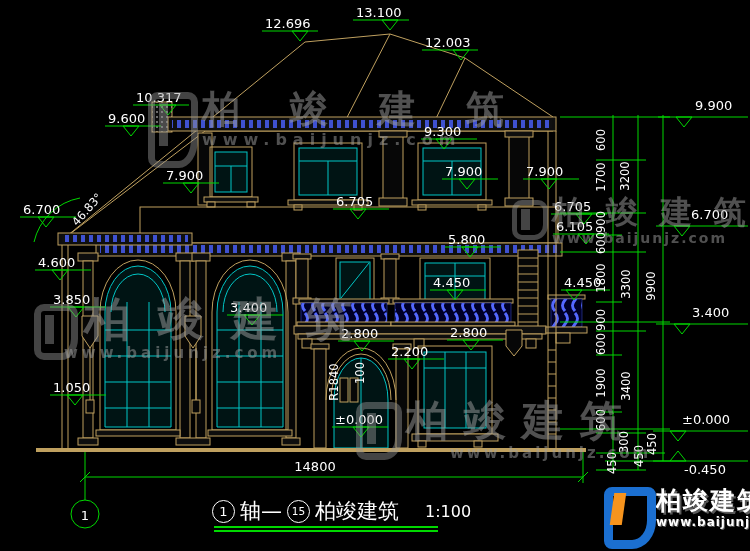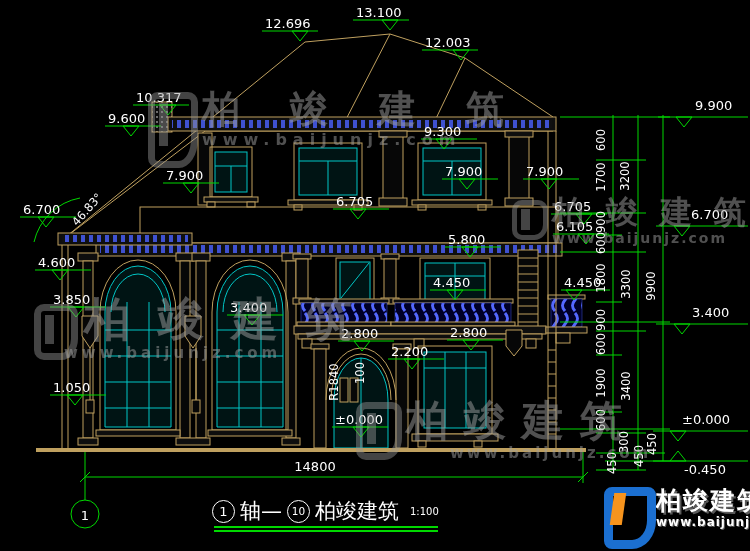--- a/index.html
+++ b/index.html
@@ -24,21 +24,21 @@
   .wmicon:before{content:"";position:absolute;left:4px;top:4px;width:9px;height:70%;
           background:rgba(150,150,150,0.45);}
   
   .title{position:absolute;left:212px;top:497px;z-index:4;color:#fff;display:flex;
          align-items:center;gap:5px;white-space:nowrap;}
   .title .circ{display:inline-flex;align-items:center;justify-content:center;
          width:21px;height:21px;border:1.6px solid #fff;border-radius:50%;
          font-size:13px;flex:none;}
   .title .circ.ten{font-size:10.5px;}
   .title .t{font-size:21px;}
-  .title .scale{font-size:10px;margin-left:6px;}
+  .title .scale{font-size:16px;margin-left:21px;}
   .underline{position:absolute;left:214px;z-index:4;width:224px;height:2px;background:#00d800;}
   
   .logo{position:absolute;left:598px;top:477px;z-index:4;display:flex;align-items:center;}
   .logoicon{position:relative;width:52px;height:62px;flex:none;}
   .logoicon .blue{position:absolute;left:6px;top:10px;width:34px;height:44px;
      border:9px solid #1b6fd0;border-radius:8px 8px 46% 8px;}
   .logoicon .orange{position:absolute;left:14px;top:16px;width:12px;height:32px;
      background:#f7941d;transform:skewX(-8deg);}
   .logotext{margin-left:6px;color:#fff;}
   .logotext .brand{font-size:25px;font-weight:bold;letter-spacing:2px;line-height:1.1;
@@ -506,21 +506,21 @@
 
 <div class="wmicon" style="left:356px;top:402px;width:32px;height:44px;"></div>
 <div class="wm" style="left:406px;top:400px;">
   <div class="big" style="font-size:42px;letter-spacing:16px;">柏竣建筑</div>
   <div class="url" style="font-size:15px;letter-spacing:3px;margin-left:44px;">www.baijunjz.com</div>
 </div>
 
 <div class="title">
   <span class="circ">1</span>
   <span class="t">轴—</span>
-  <span class="circ ten">10</span>
+  <span class="circ ten">15</span>
   <span class="t">柏竣建筑</span>
   <span class="scale">1:100</span>
 </div>
 <div class="underline" style="top:526px;"></div>
 <div class="underline" style="top:530px;"></div>
 
 <div class="logo">
   <div class="logoicon">
     <div class="blue"></div>
     <div class="orange"></div>

